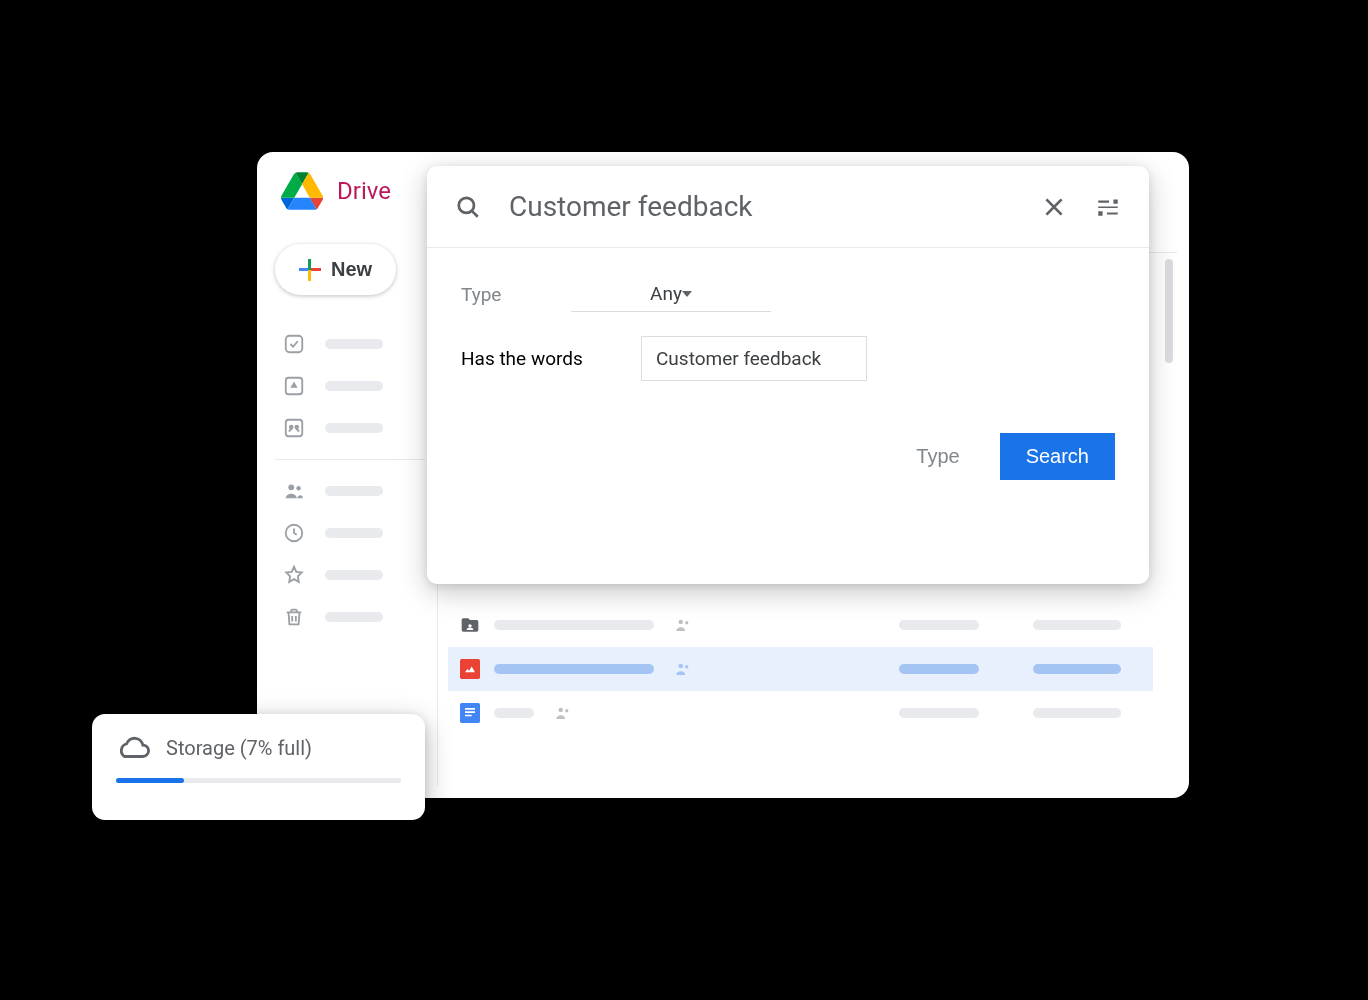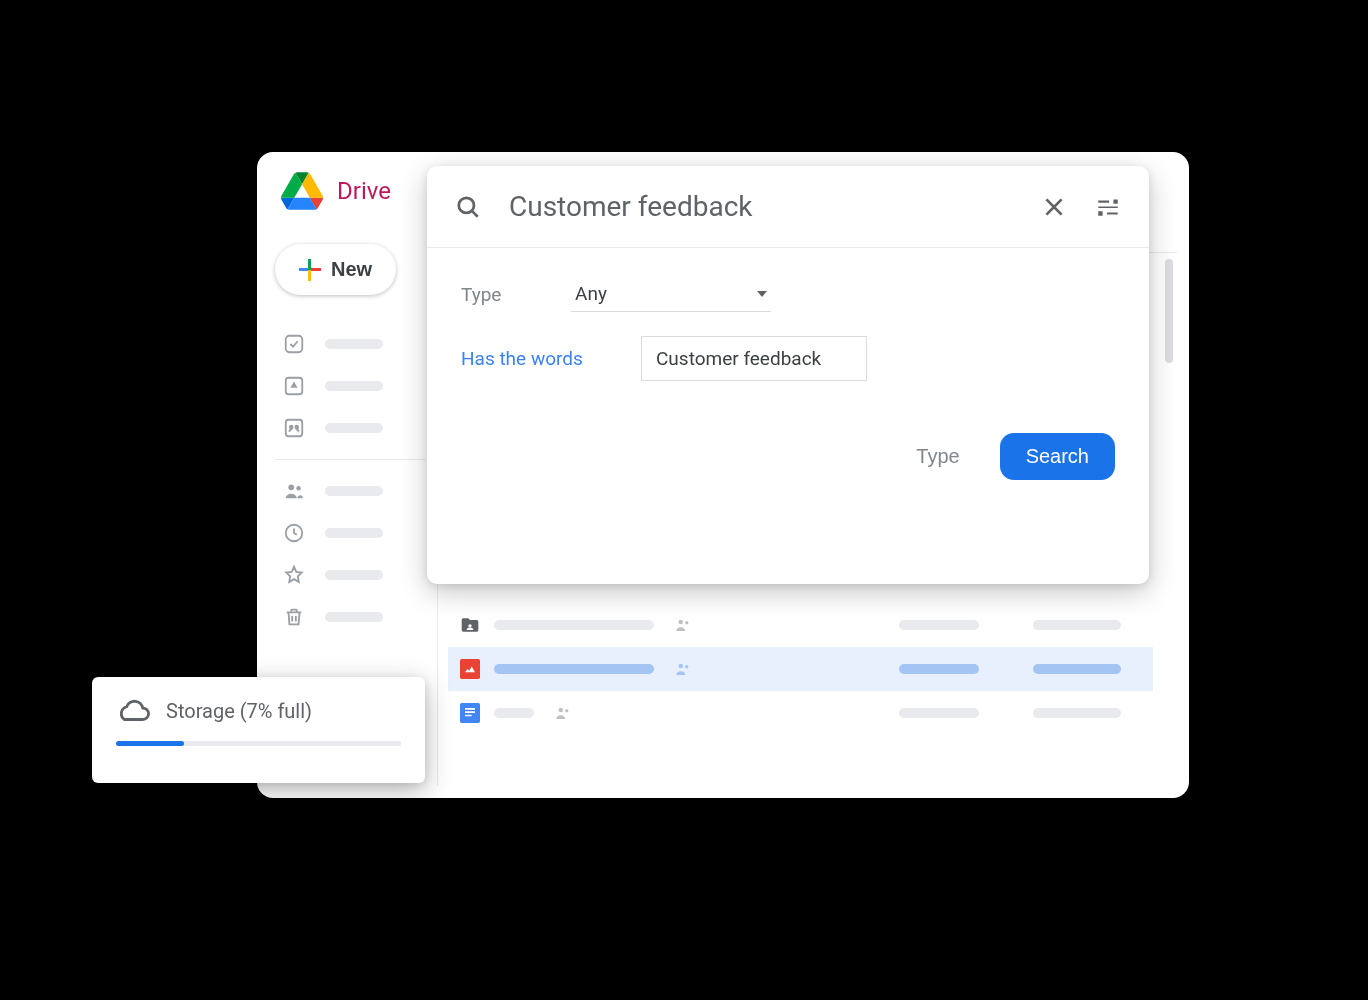--- a/index.html
+++ b/index.html
@@ -102,25 +102,25 @@
     }
     .icon-btn { display: flex; align-items: center; }
     
     .filters { padding: 28px 34px; }
     .filter-row {
       display: flex;
       align-items: center;
       margin-bottom: 24px;
     }
     .filter-label { width: 110px; font-size: 19px; color: #80868b; }
-    .filter-label-wide { width: 180px; font-size: 19px; color: #3b82f6; }
+    .filter-label-wide { width: 180px; font-size: 19px; color: #000000; }
     .dropdown {
       display: flex;
       align-items: center;
-      justify-content: space-between;
+      justify-content: center;
       min-width: 200px;
       padding: 6px 4px;
       border-bottom: 1px solid #dadce0;
       cursor: pointer;
       font-size: 19px;
       color: #3c4043;
     }
     .dropdown .caret {
       width: 0; height: 0;
       border-left: 5px solid transparent;
@@ -144,21 +144,21 @@
     }
     .reset-btn {
       background: none; border: none;
       font-size: 20px; color: #80868b;
       cursor: pointer;
     }
     .search-btn {
       background: #1a73e8; border: none;
       color: #fff; font-size: 20px; font-weight: 500;
       padding: 12px 26px;
-      border-radius: 14px;
+      border-radius: 0;
       cursor: pointer;
     }
     
     .content-area {
       position: absolute;
       left: 180px;
       top: 100px;
       right: 12px;
       bottom: 12px;
       border-left: 1px solid #e8eaed;
@@ -194,26 +194,26 @@
     }
     .cell-pill.blue { background: #a4c4f4; }
     .cell1 { width: 160px; }
     .cell2 { width: 80px; margin-left: auto; margin-right: 40px; }
     .cell3 { width: 88px; margin-right: 20px; }
     .share-icon-small { width: 18px; height: 18px; color: #bdc1c6; margin-left: 6px; }
     .share-icon-small.blue { color: #a4c4f4; }
     
     .storage-card {
       position: absolute;
-      top: 677px;
+      top: 714px;
       left: 92px;
       width: 333px;
       height: 106px;
       background: #fff;
-      border-radius: 6px;
+      border-radius: 13px;
       box-shadow: 0 8px 28px rgba(0,0,0,0.28), 0 2px 8px rgba(0,0,0,0.12);
       z-index: 20;
       padding: 22px 24px;
     }
     .storage-row {
       display: flex;
       align-items: center;
       gap: 16px;
     }
     .cloud-icon { width: 34px; height: 24px; color: #5f6368; }

